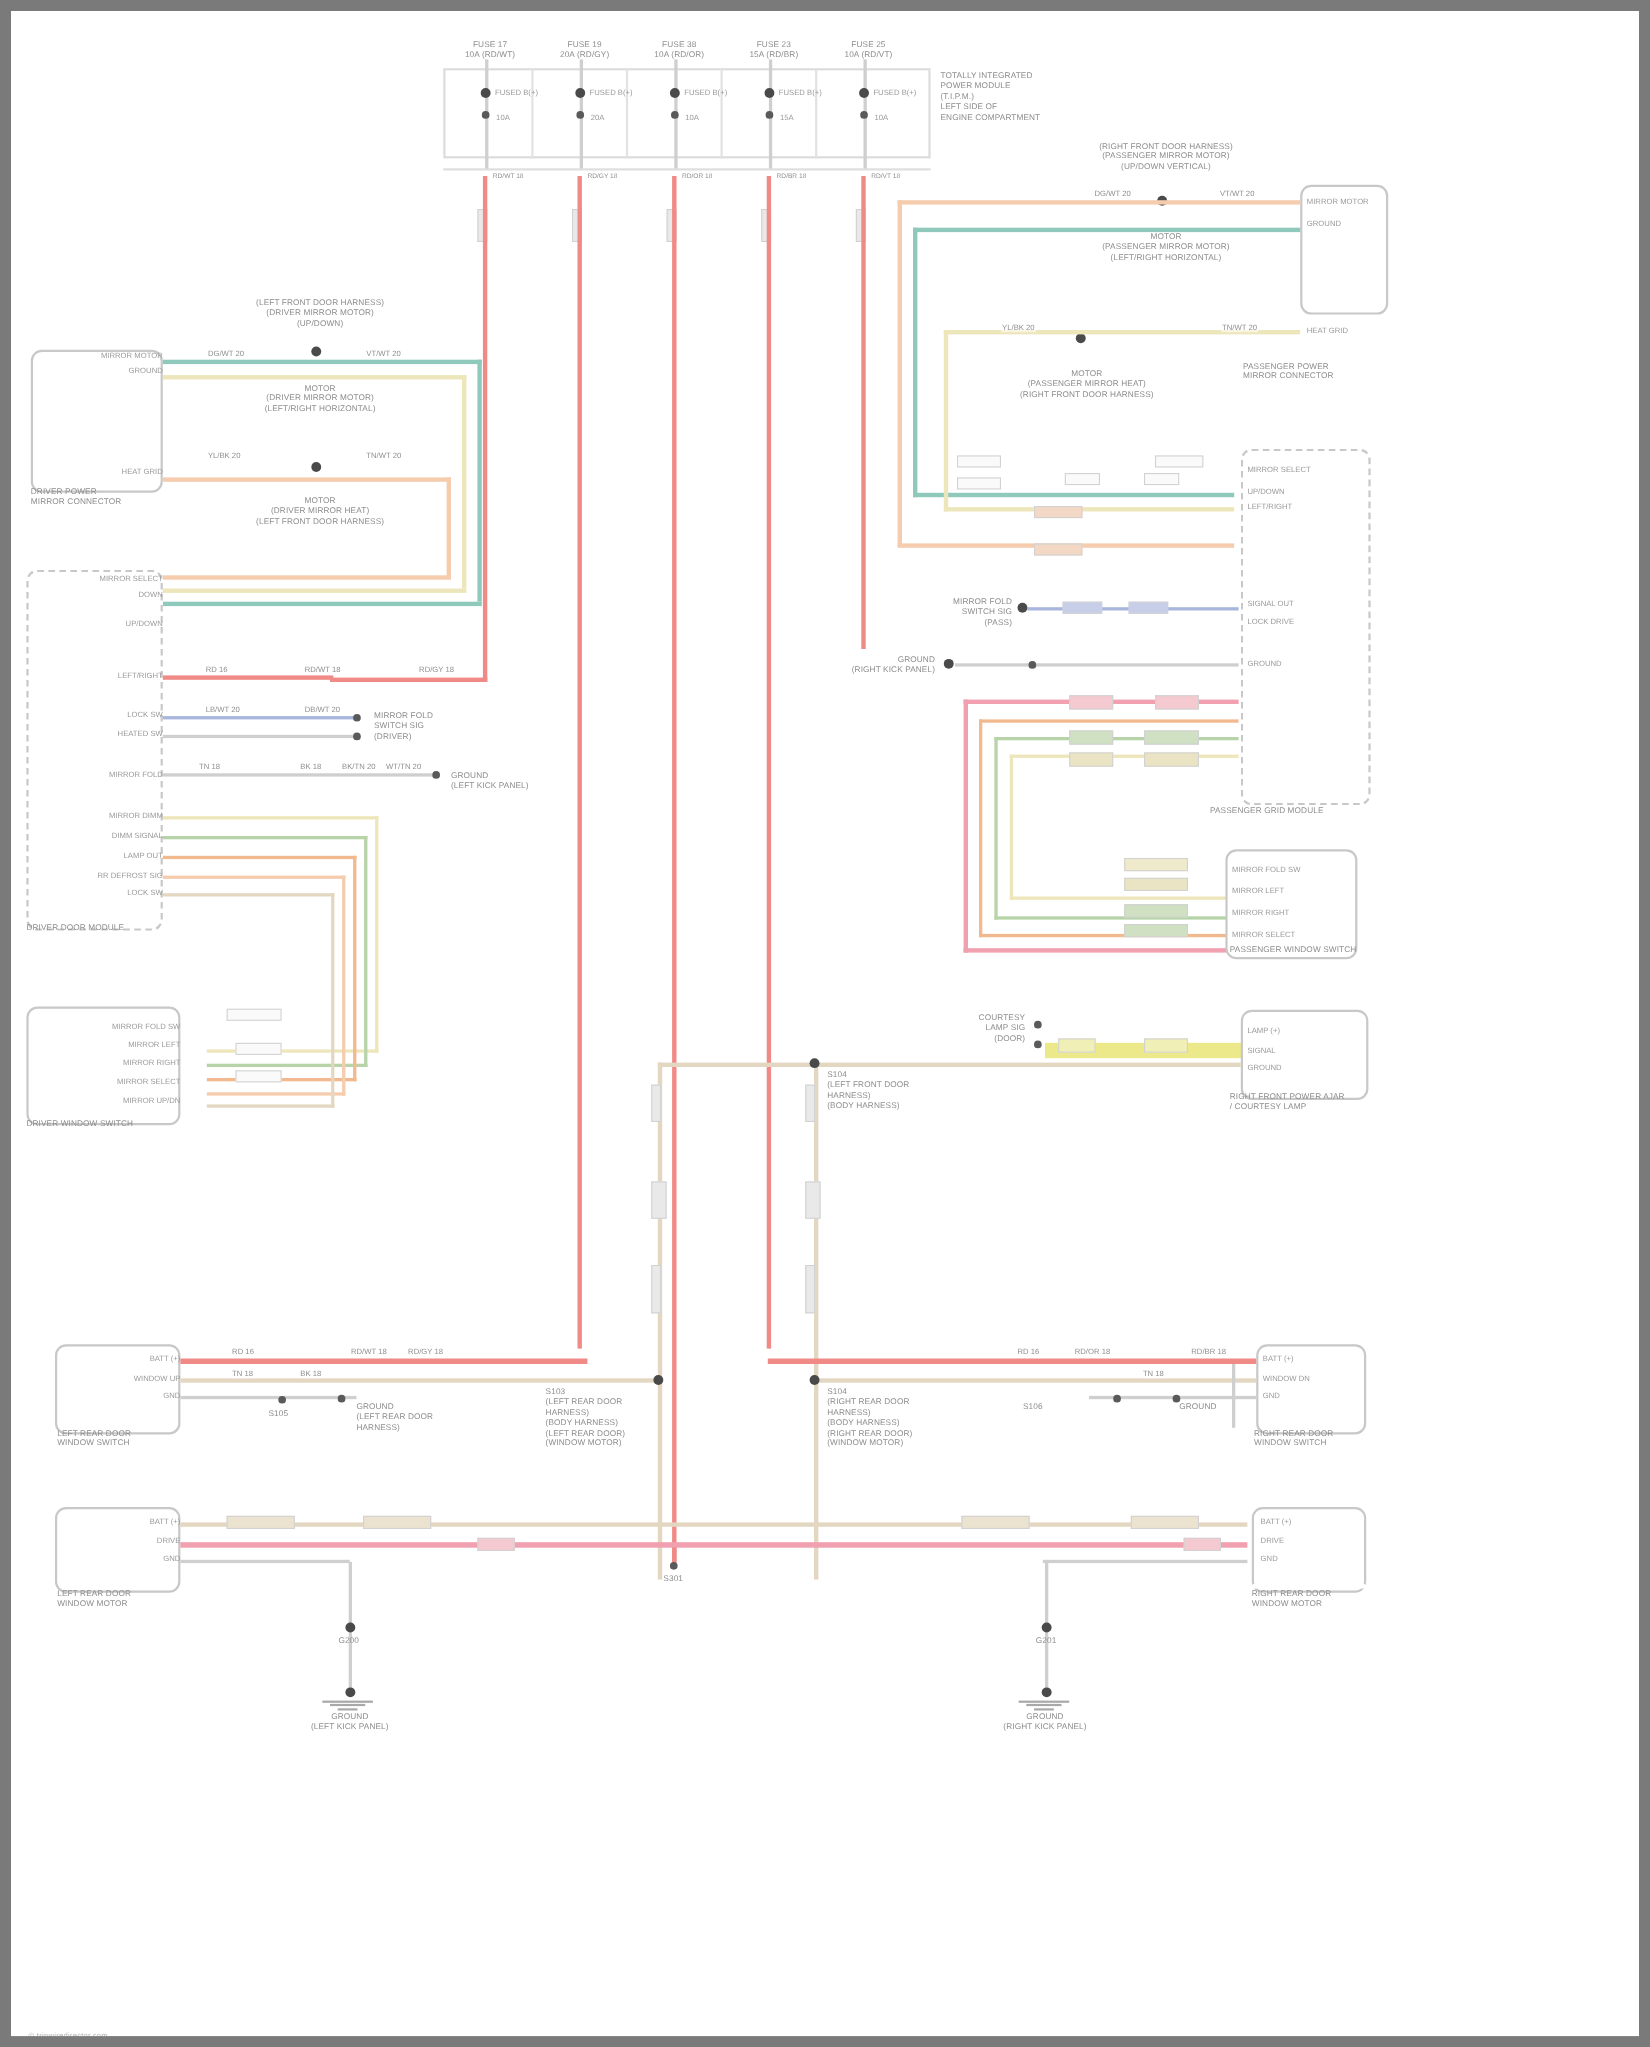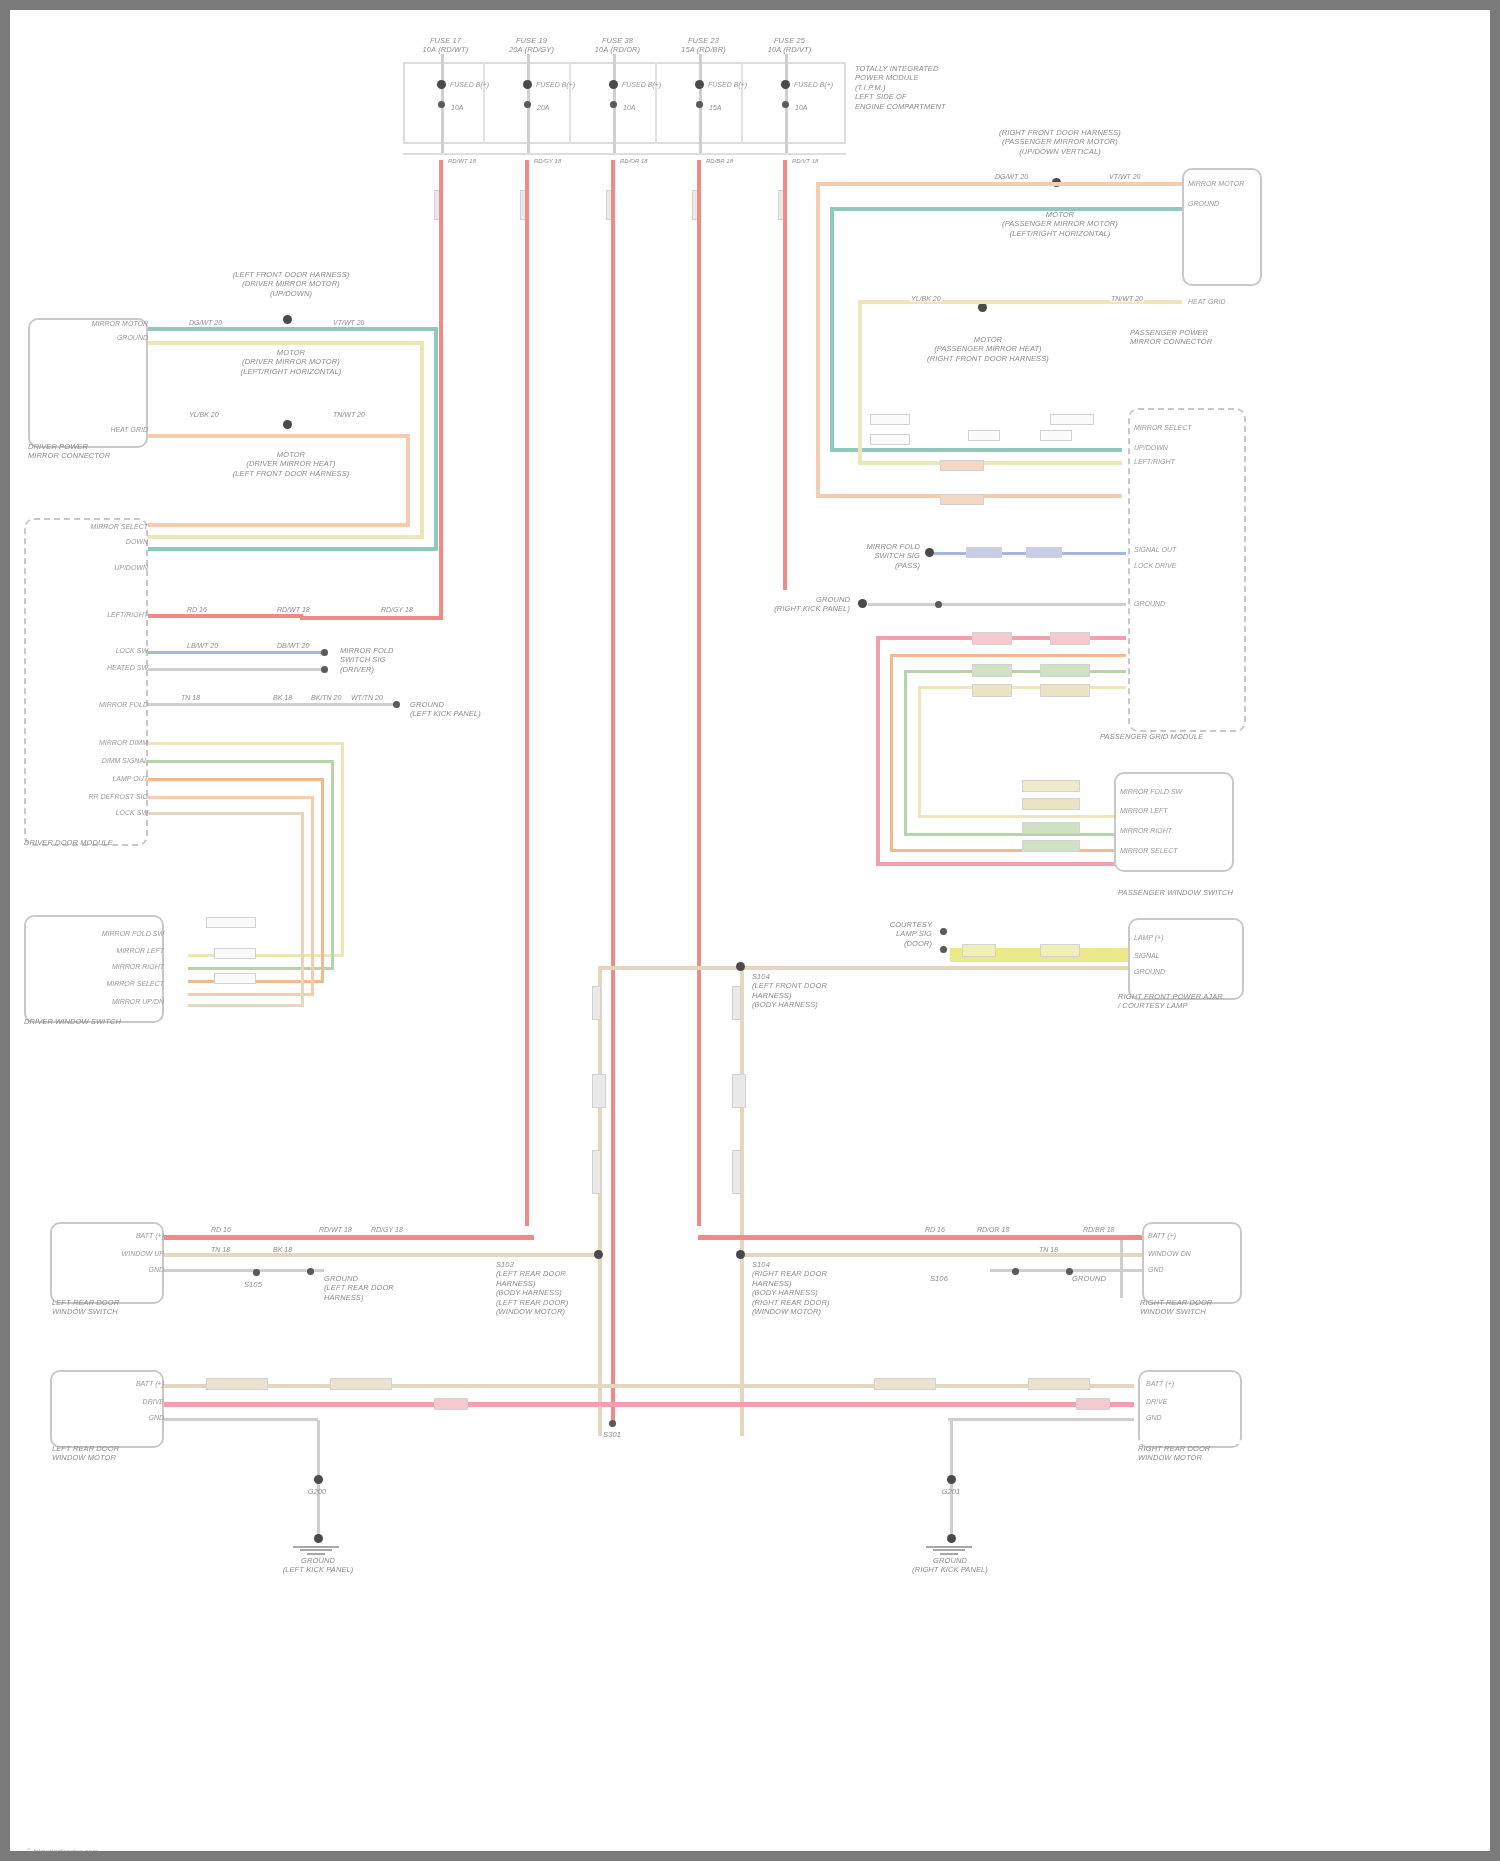--- a/index.html
+++ b/index.html
@@ -5,21 +5,21 @@
   html,body{margin:0;padding:0;background:#6e6e6e;}
   body{font-family:"Liberation Sans",sans-serif;}
   #page{
     position:relative;
     width:1500px;height:1861px;
     background:#ffffff;
     border:10px solid #7a7a7a;
     box-sizing:border-box;
     overflow:hidden;
   }
-  #canvas{position:absolute;inset:0;font-style:italic;}
+  #canvas{position:absolute;inset:0;}
 
   
   .wire{position:absolute;background:#d9d9d9;}
   .h{height:3px;}
   .v{width:3px;}
 
   .box{
     position:absolute;
     border:2px solid #c8c8c8;
     border-radius:10px;
@@ -374,21 +374,21 @@
     <div class="wire h" style="left:908px;top:805px;width:198px;height:3px;background:#eee6bb;"></div>
 
     <div class="cchip" style="left:962px;top:622px;width:40px;height:13px;background:#f4c9cf;"></div>
     <div class="cchip" style="left:1040px;top:622px;width:40px;height:13px;background:#f4c9cf;"></div>
     <div class="cchip" style="left:962px;top:654px;width:40px;height:13px;background:#cfe0c3;"></div>
     <div class="cchip" style="left:1030px;top:654px;width:50px;height:13px;background:#cfe0c3;"></div>
     <div class="cchip" style="left:962px;top:674px;width:40px;height:13px;background:#eae4c4;"></div>
     <div class="cchip" style="left:1030px;top:674px;width:50px;height:13px;background:#eae4c4;"></div>
 
     <div class="box" style="left:1104px;top:762px;width:120px;height:100px;"></div>
-    <div class="caption" style="left:1090px;top:878px;width:150px;padding-left:18px;">PASSENGER  WINDOW  SWITCH</div>
+    <div class="caption" style="left:1090px;top:848px;width:150px;padding-left:18px;">PASSENGER  WINDOW  SWITCH</div>
     <div class="pinL" style="left:1110px;top:778px;">MIRROR  FOLD  SW</div>
     <div class="pinL" style="left:1110px;top:797px;">MIRROR  LEFT</div>
     <div class="pinL" style="left:1110px;top:817px;">MIRROR  RIGHT</div>
     <div class="pinL" style="left:1110px;top:837px;">MIRROR  SELECT</div>
 
     <div class="cchip" style="left:1012px;top:770px;width:58px;height:12px;background:#eeeacb;"></div>
     <div class="cchip" style="left:1012px;top:788px;width:58px;height:12px;background:#eae4c4;"></div>
     <div class="cchip" style="left:1012px;top:812px;width:58px;height:12px;background:#cfe0c3;"></div>
     <div class="cchip" style="left:1012px;top:830px;width:58px;height:12px;background:#cfe0c3;"></div>
 

